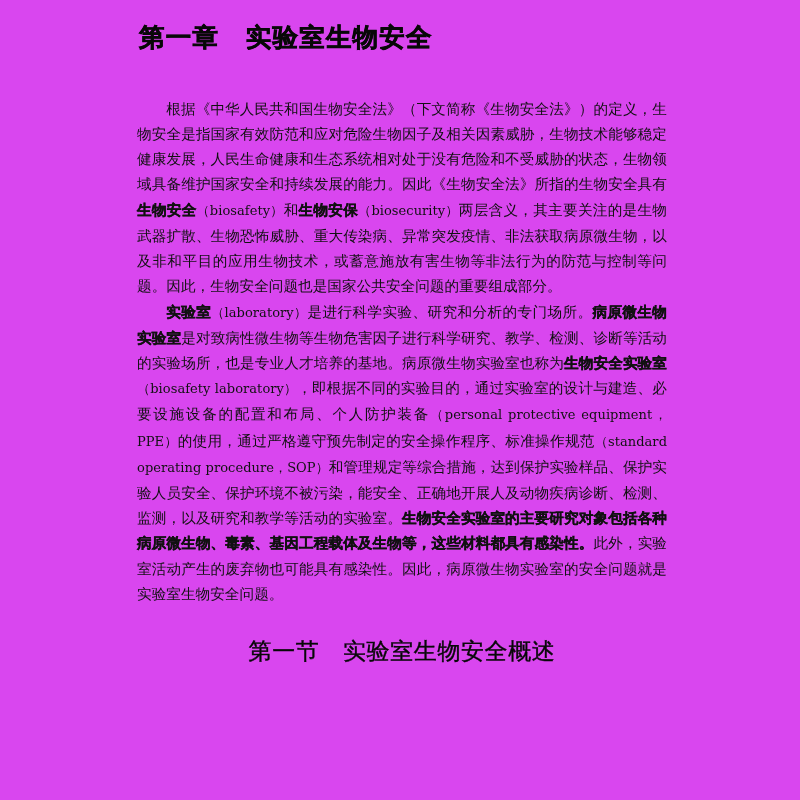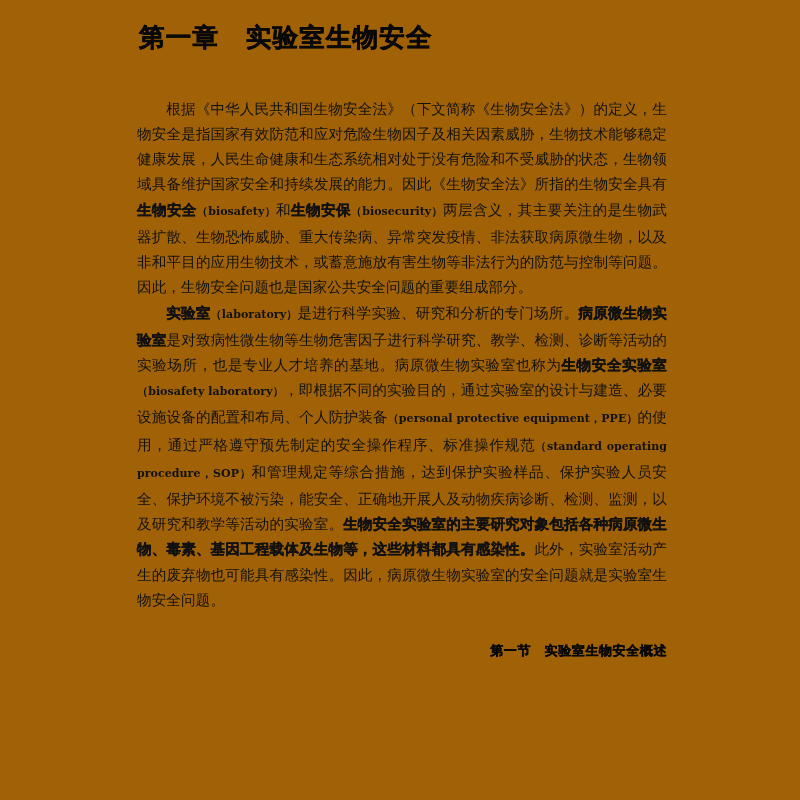--- a/index.html
+++ b/index.html
@@ -12,21 +12,21 @@
     height: 800px;
     overflow: hidden;
     font-family: "DejaVu Serif", "Liberation Serif", serif;
     color: #0a0a0a;
   }
 
   .page {
     position: relative;
     width: 800px;
     height: 800px;
-    background: #a16207;
+    background: #d946ef;
     box-sizing: border-box;
   }
 
   .content {
     position: absolute;
     left: 137px;
     top: 18px;
     width: 530px;
   }
 
@@ -59,31 +59,31 @@
   .para.first-block {
     margin-top: 42px;
   }
   .para b, .para .bold {
     font-weight: 700;
     margin-top: 31px;
     -webkit-text-stroke: 0.3px #111111;
   }
   .latin {
     font-family: "DejaVu Serif", "Liberation Serif", serif;
-    font-size: 11px;
-    font-weight: 700;
+    font-size: 13px;
+    font-weight: 400;
     -webkit-text-stroke: 0;
   }
 
   
   .section-heading {
     font-family: "DejaVu Sans", "Liberation Sans", sans-serif;
-    font-weight: 700;
-    font-size: 13px;
-    text-align: right;
+    font-weight: 400;
+    font-size: 23px;
+    text-align: center;
     letter-spacing: 0.6px;
     margin: 30px 0 0 0;
     color: #080808;
     -webkit-text-stroke: 0.4px #080808;
     white-space: pre;
   }
 </style>
 </head>
 <body>
 

